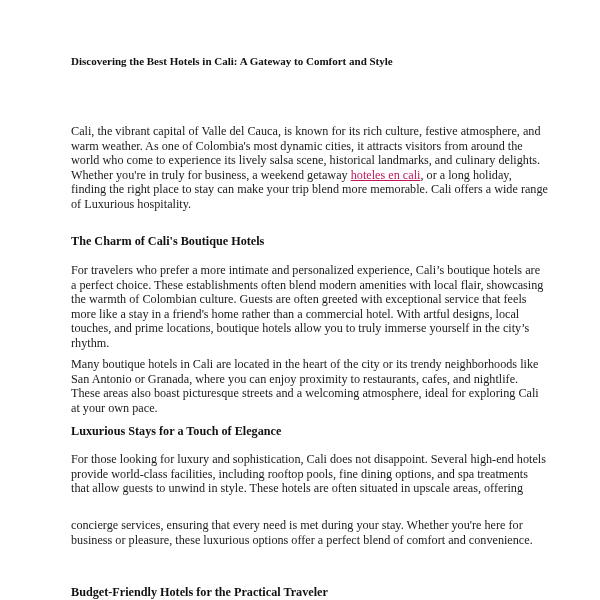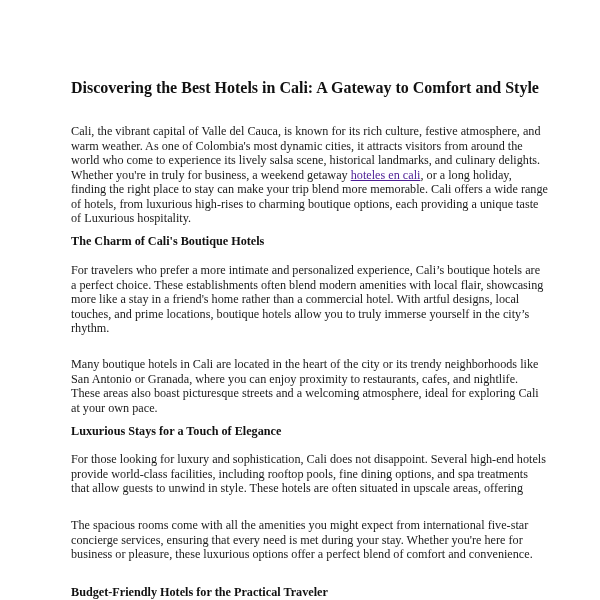--- a/index.html
+++ b/index.html
@@ -3,50 +3,50 @@
 <meta charset="utf-8">
 <style>
   html, body { margin: 0; padding: 0; background: #ffffff; }
   body { width: 600px; height: 600px; overflow: hidden; position: relative; }
   .page {
     position: absolute; left: 71px; top: 0; width: 500px;
     font-family: "Liberation Serif", "DejaVu Serif", serif;
     color: #1a1a1a; font-size: 12.2px; line-height: 14.55px;
   }
   .title {
-    position: absolute; top: 81px; left: 0; white-space: nowrap;
-    font-weight: bold; font-size: 16px; color: #111;
+    position: absolute; top: 54px; left: 0; white-space: nowrap;
+    font-weight: bold; font-size: 11px; color: #111;
   }
   .block { position: absolute; left: 0; white-space: nowrap; }
   .block .line { display: block; height: 14.55px; }
   .h2 { font-weight: bold; color: #111; }
-  a.link { color: #4c1d95; text-decoration: underline; }
+  a.link { color: #be185d; text-decoration: underline; }
 </style>
 </head>
 <body>
 
 <div class="page">
 
   <div class="title">Discovering the Best Hotels in Cali: A Gateway to Comfort and Style</div>
 
   <div class="block" style="top:124px;">
     <span class="line">Cali, the vibrant capital of Valle del Cauca, is known for its rich culture, festive atmosphere, and</span>
     <span class="line">warm weather. As one of Colombia's most dynamic cities, it attracts visitors from around the</span>
     <span class="line">world who come to experience its lively salsa scene, historical landmarks, and culinary delights.</span>
     <span class="line"><span>Whether you're in truly for business, a weekend getaway </span><a class="link" href="#">hoteles en cali</a><span>, or a long holiday,</span></span>
     <span class="line">finding the right place to stay can make your trip blend more memorable. Cali offers a wide range</span>
-    <span class="line">of hotels, from luxurious high-rises to charming boutique options, each providing a unique taste</span>
     <span class="line">of Luxurious hospitality.</span>
   </div>
 
   <div class="block h2" style="top:234px;">The Charm of Cali's Boutique Hotels</div>
 
   <div class="block" style="top:263px;font-family:Liberation Serif, serif;">
     <span class="line">For travelers who prefer a more intimate and personalized experience, Cali’s boutique hotels are</span>
     <span class="line">a perfect choice. These establishments often blend modern amenities with local flair, showcasing</span>
+    <span class="line">the warmth of Colombian culture. Guests are often greeted with exceptional service that feels</span>
     <span class="line">more like a stay in a friend's home rather than a commercial hotel. With artful designs, local</span>
     <span class="line">touches, and prime locations, boutique hotels allow you to truly immerse yourself in the city’s</span>
     <span class="line">rhythm.</span>
   </div>
 
   <div class="block" style="top:357px;">
     <span class="line">Many boutique hotels in Cali are located in the heart of the city or its trendy neighborhoods like</span>
     <span class="line">San Antonio or Granada, where you can enjoy proximity to restaurants, cafes, and nightlife.</span>
     <span class="line">These areas also boast picturesque streets and a welcoming atmosphere, ideal for exploring Cali</span>
     <span class="line">at your own pace.</span>
@@ -54,20 +54,19 @@
 
   <div class="block h2" style="top:424px;">Luxurious Stays for a Touch of Elegance</div>
 
   <div class="block" style="top:452px;">
     <span class="line">For those looking for luxury and sophistication, Cali does not disappoint. Several high-end hotels</span>
     <span class="line">provide world-class facilities, including rooftop pools, fine dining options, and spa treatments</span>
     <span class="line">that allow guests to unwind in style. These hotels are often situated in upscale areas, offering</span>
   </div>
 
   <div class="block" style="top:518px;">
-    <span class="line">The spacious rooms come with all the amenities you might expect from international five-star</span>
     <span class="line">concierge services, ensuring that every need is met during your stay. Whether you're here for</span>
     <span class="line">business or pleasure, these luxurious options offer a perfect blend of comfort and convenience.</span>
   </div>
 
   <div class="block h2" style="top:585px;">Budget-Friendly Hotels for the Practical Traveler</div>
 
 </div>
 
 </body></html>

